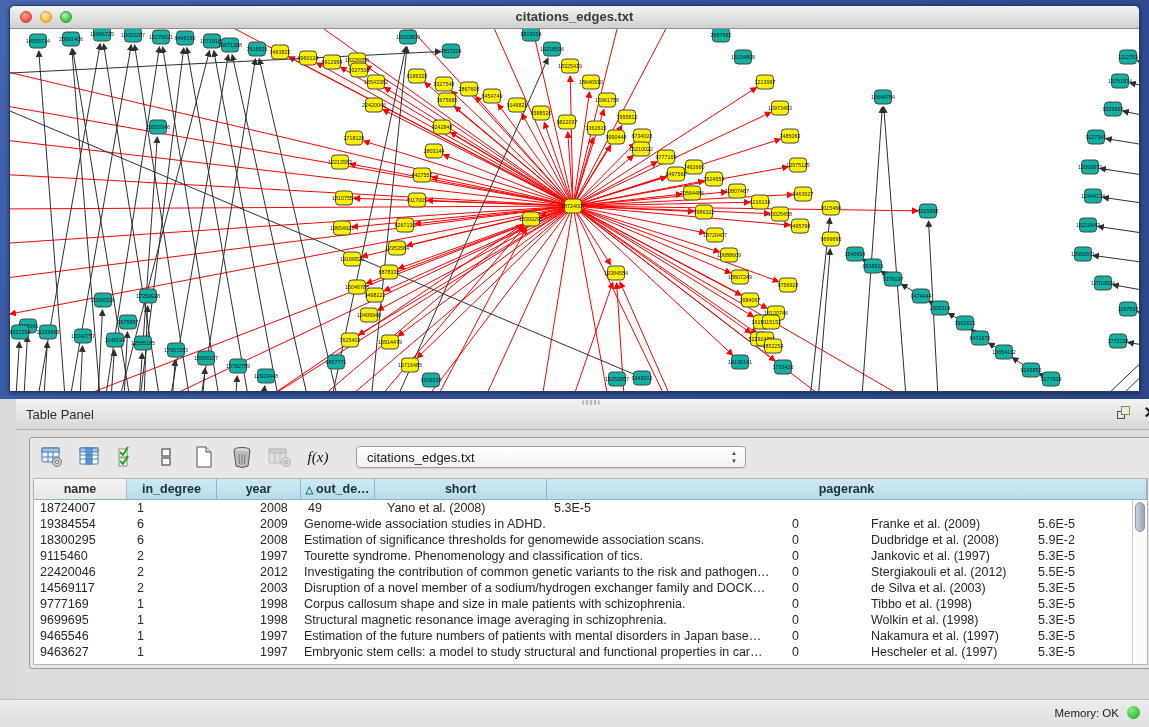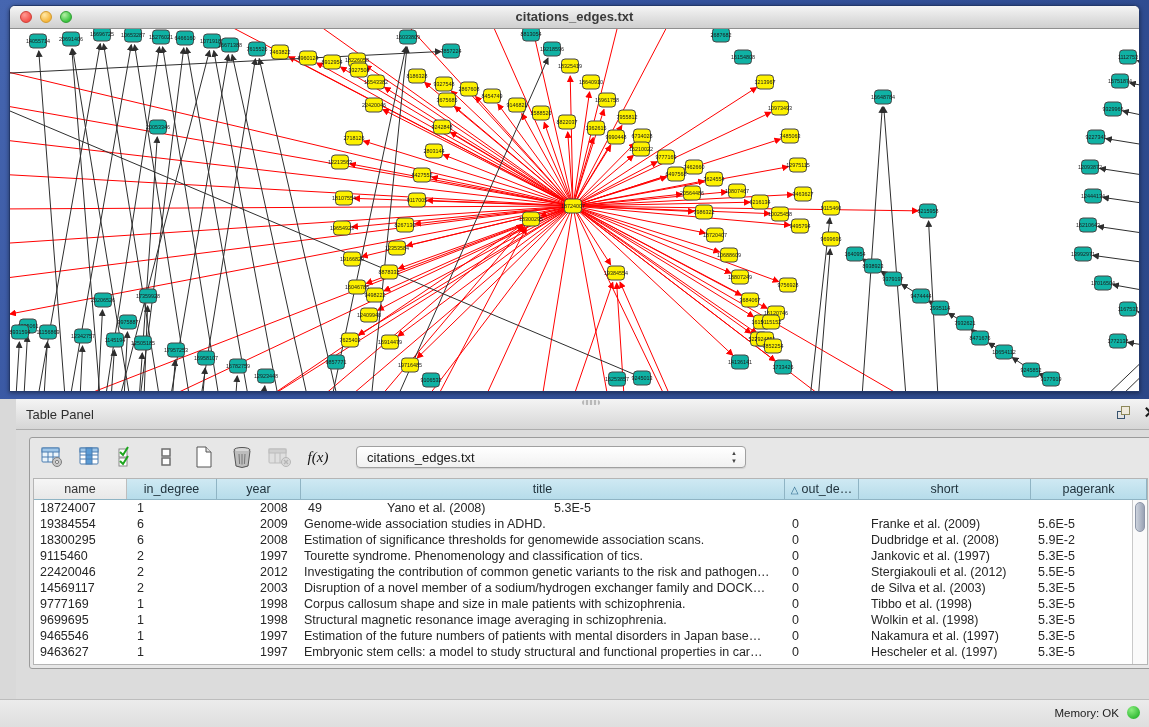--- a/index.html
+++ b/index.html
@@ -45,21 +45,21 @@
   .tb-icon { width:24px; height:24px; display:flex; align-items:center; justify-content:center; }
   .fx { font-family:"Liberation Serif", serif; font-style:italic; font-size:15px; color:#111; }
   .combo { margin-left:12px; width:390px; height:22px; border:1px solid #a0a0a0; border-radius:4px;
     background:linear-gradient(#ffffff,#f1f1f1); display:flex; align-items:center; position:relative;
     box-shadow:0 1px 1px rgba(0,0,0,.1); }
   .combo .combo-text { padding-left:10px; font-size:13px; color:#1c1c1c; }
   .combo .spin { position:absolute; right:8px; top:2px; font-size:6px; color:#444; line-height:8px; text-align:center; }
 
   .grid-wrap { position:absolute; left:3px; right:3px; top:40px; bottom:3px; background:#fff;
     border:1px solid #b5b5b5; }
-  .thead { display:flex; height:21px; border-bottom:1px solid #8fb4c4; background:#bfe0ec; }
+  .thead { display:flex; height:21px; border-bottom:1px solid #8fb4c4; background:#bfe0ec;font-weight:bold; }
   .th { font-size:12.5px; color:#20323c; text-align:center; line-height:20px;
     border-right:1px solid #8fb4c4; background:linear-gradient(#cfe9f3,#b6dcea); overflow:hidden; white-space:nowrap; }
   .th.plain { background:linear-gradient(#f6f6f6,#e8e8e8); border-right:1px solid #bdbdbd; color:#333; }
   .sort-tri { color:#2d6b8e; font-size:10px; margin-right:3px; }
   .tbody { position:absolute; left:0; right:15px; top:21px; bottom:0; overflow:hidden; }
   .tr { display:flex; height:16px; }
   .td { font-size:12.5px; color:#262626; line-height:16px; white-space:nowrap; overflow:hidden;
     text-overflow:ellipsis; }
   .vscroll { position:absolute; right:0; top:21px; bottom:0; width:15px; background:#fafafa;
     border-left:1px solid #c9c9c9; }
@@ -878,21 +878,20 @@
           <span class="combo-text">citations_edges.txt</span>
           <span class="spin">▲<br>▼</span>
         </div>
       </div>
 
       <div class="grid-wrap">
         <div class="thead" id="thead">
             <div class="th c0 plain">name</div>
             <div class="th c1">in_degree</div>
             <div class="th c2">year</div>
-            <div class="th c3">title</div>
             <div class="th c4"><span class="sort-tri">△</span>out_de…</div>
             <div class="th c5">short</div>
             <div class="th c6">pagerank</div>
           </div>
         <div class="tbody" id="tbody">
             <div class="tr">
               <div class="td c0">18724007</div>
               <div class="td c1">1</div>
               <div class="td c2">2008</div>
               <div class="td c4">49</div>

